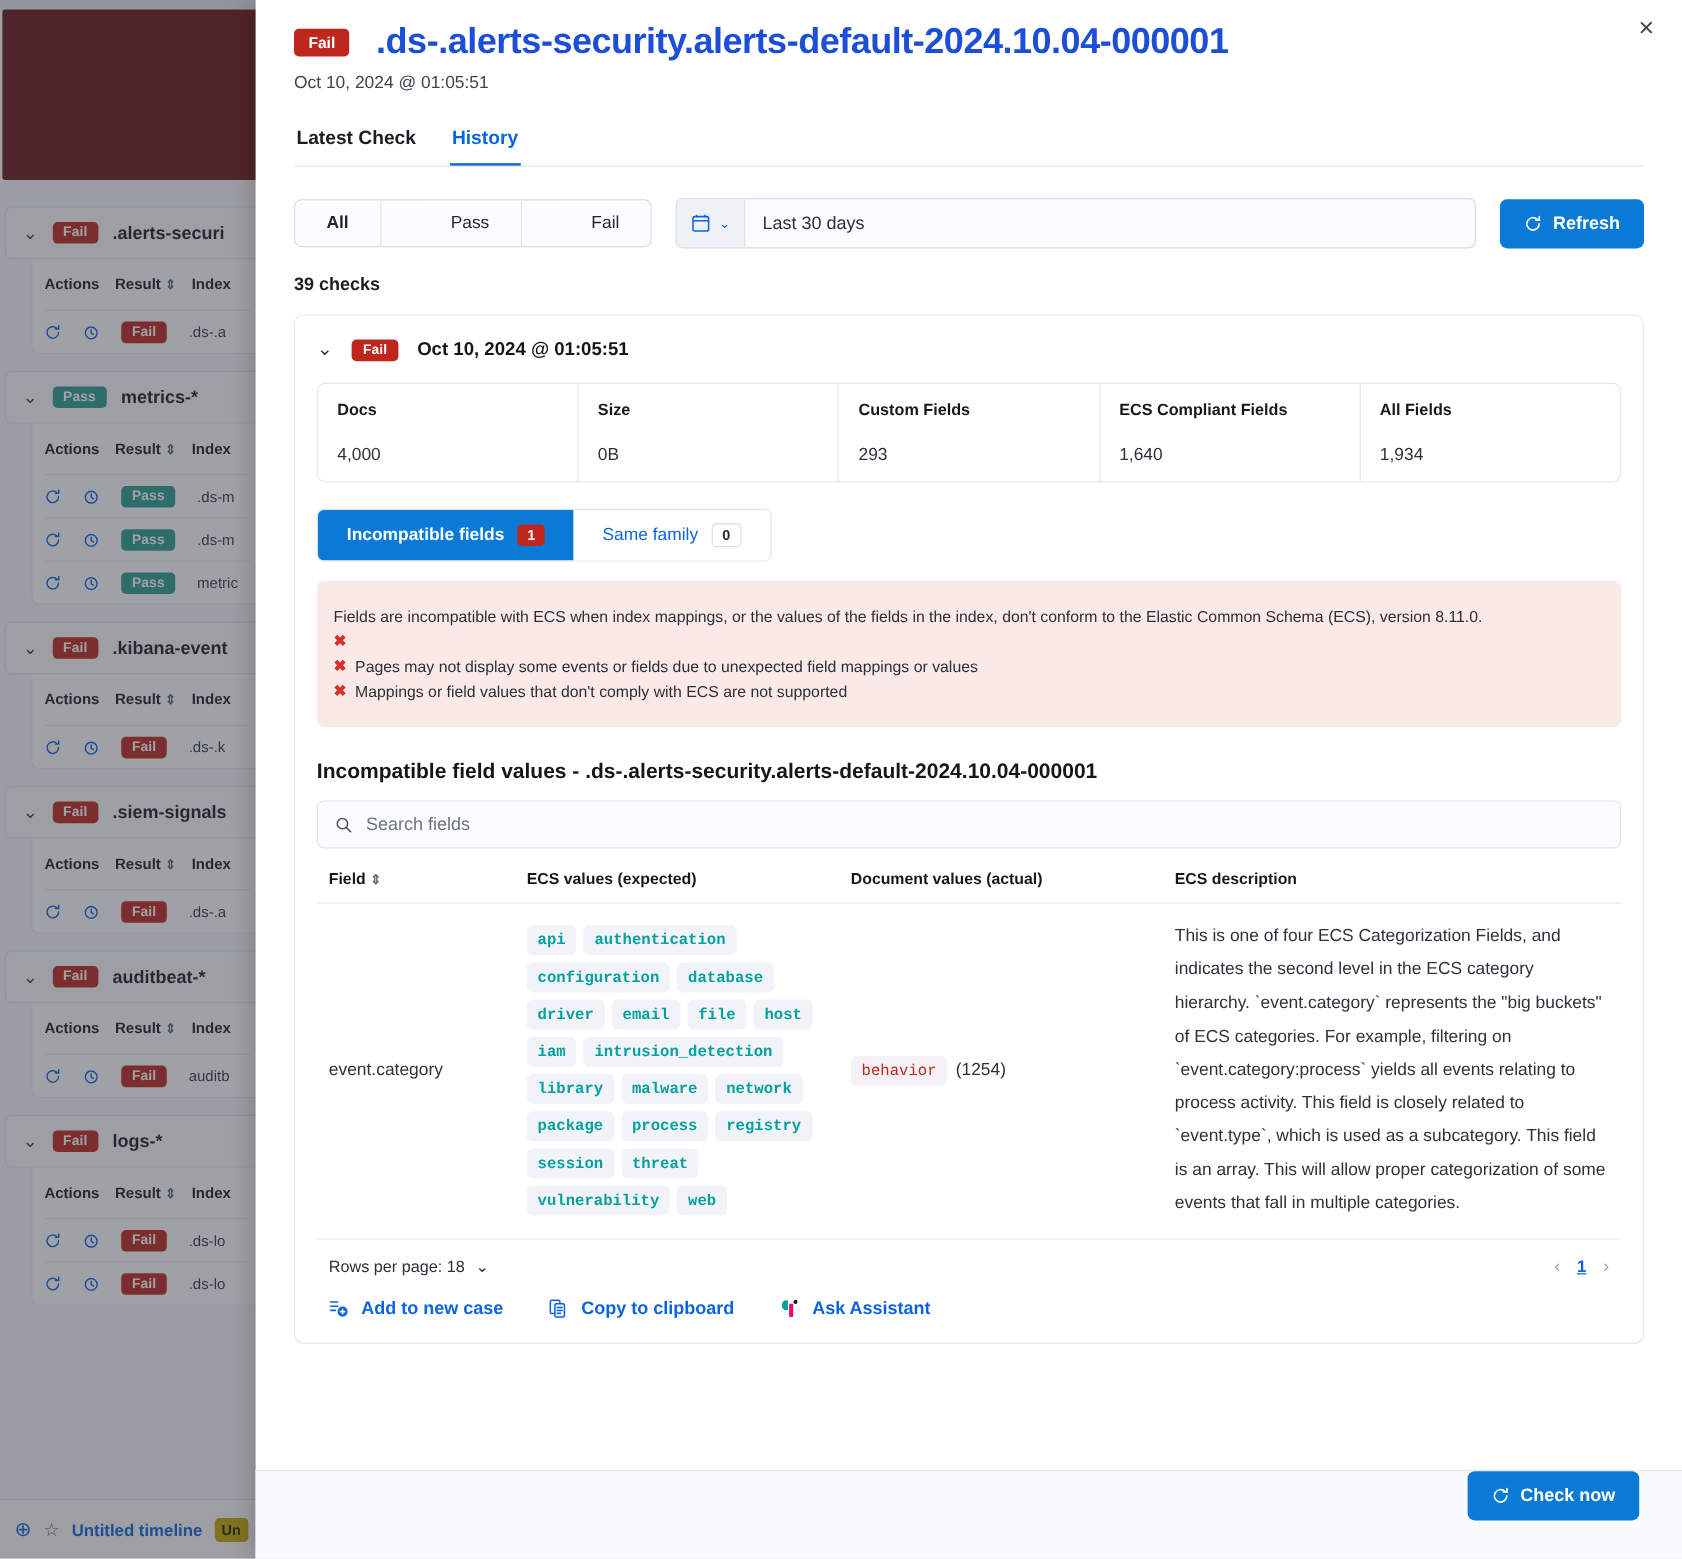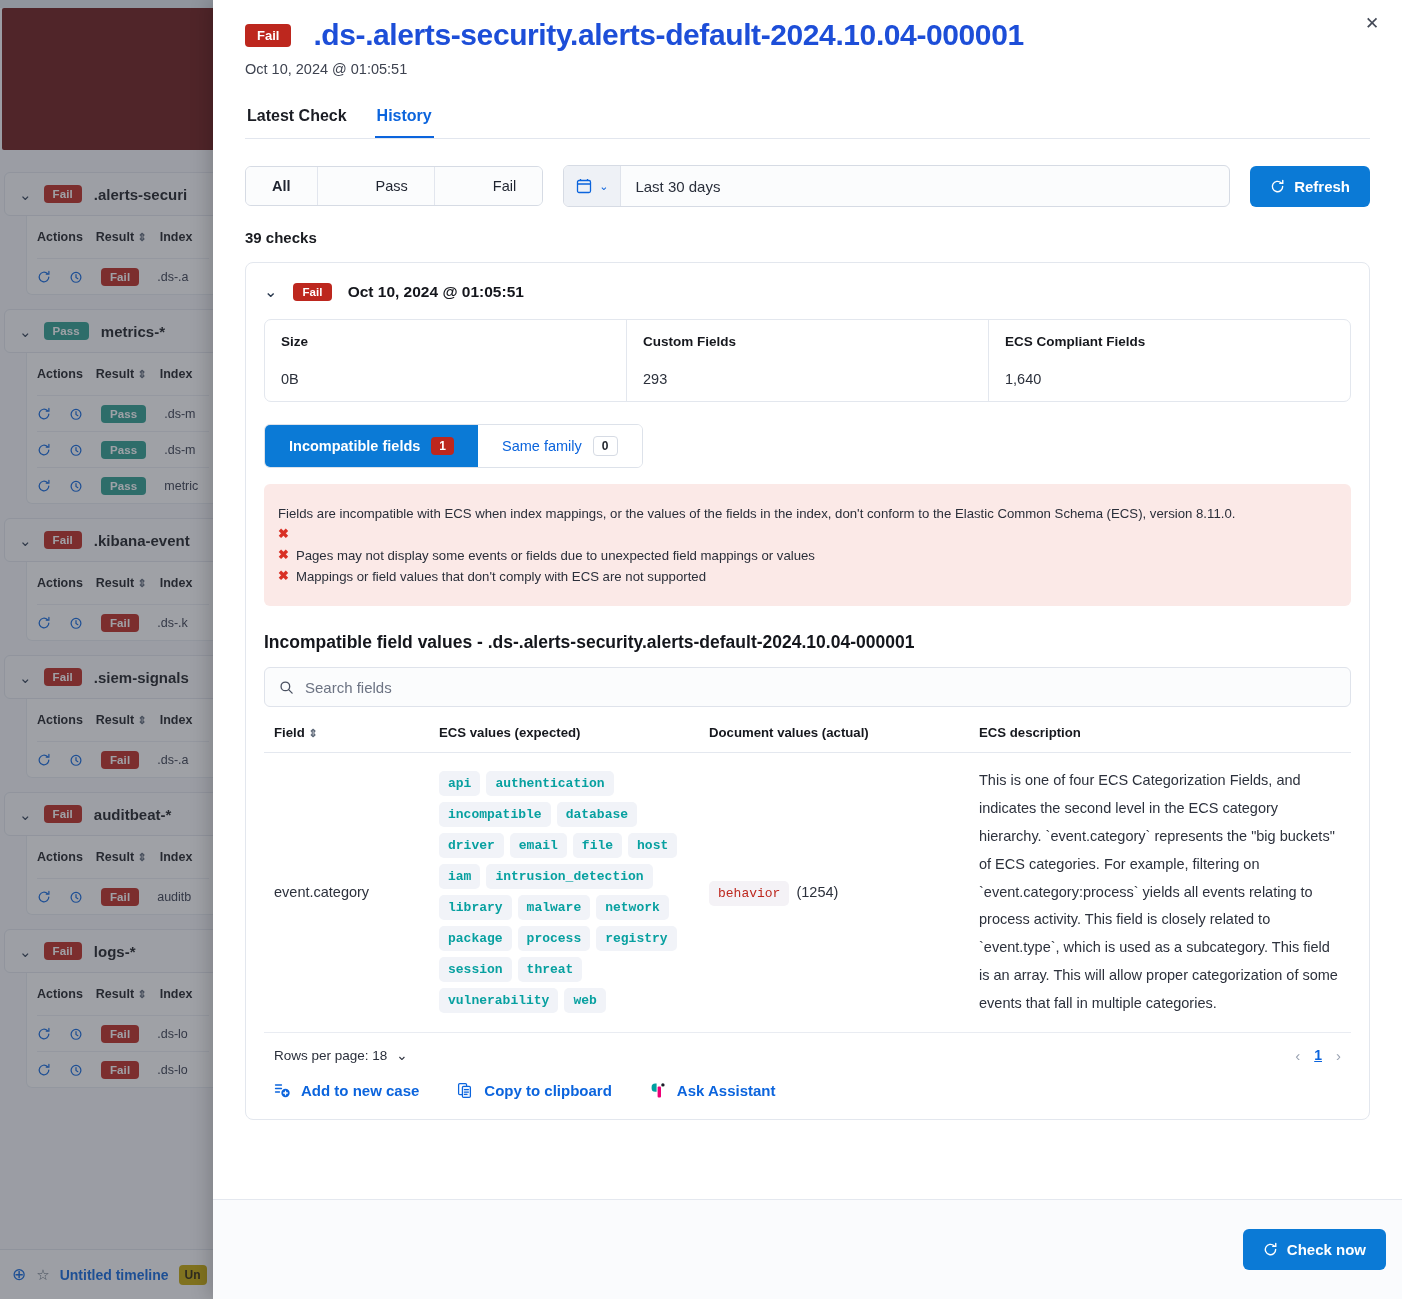--- a/index.html
+++ b/index.html
@@ -146,22 +146,22 @@
   .tfoot { display: flex; align-items: center; justify-content: space-between; padding: 14px 10px 0 10px; }
   .rpp { display: inline-flex; align-items: center; gap: 9px; font-size: 13.5px; color: #2a2f3b; cursor: pointer; }
   .pager { display: inline-flex; align-items: center; gap: 14px; }
   .pager .arrow { color: #9aa2b1; font-size: 15px; cursor: pointer; }
   .pager .pg { color: #0b64dd; font-size: 14px; font-weight: 700; text-decoration: underline; cursor: pointer; }
 
   .actions { display: flex; align-items: center; gap: 38px; padding: 18px 10px 4px 10px; }
   .action { display: inline-flex; align-items: center; gap: 10px; color: #0b64dd; font-size: 15px; font-weight: 700; cursor: pointer; }
 
   .modal-foot {
-    flex: 0 0 auto; height: 100px; border-top: 1px solid #e4e8ef; background: #fafbfd;
-    display: flex; align-items: center; justify-content: flex-end; padding: 0 16px;
+    flex: 0 0 auto; height: 74px; border-top: 1px solid #e4e8ef; background: #fafbfd;
+    display: flex; align-items: flex-start; justify-content: flex-end; padding: 0 36px;
   }
   svg { display: block; }
 </style>
 </head>
 <body>
 
 <div id="root">
 
   <div class="bg">
     <div class="bg-inner">
@@ -456,30 +456,38 @@
 
       <div class="panel">
         <div class="panel-head">
           <span class="chev">⌄</span>
           <span class="pill pill-fail">Fail</span>
           <span class="panel-ts">Oct 10, 2024 @ 01:05:51</span>
         </div>
 
         <div class="stats">
           <div class="stat">
+            <div class="stat-label">Docs</div>
+            <div class="stat-value">4,000</div>
+          </div>
+          <div class="stat">
             <div class="stat-label">Size</div>
             <div class="stat-value">0B</div>
           </div>
           <div class="stat">
             <div class="stat-label">Custom Fields</div>
             <div class="stat-value">293</div>
           </div>
           <div class="stat">
             <div class="stat-label">ECS Compliant Fields</div>
             <div class="stat-value">1,640</div>
+          </div>
+          <div class="stat">
+            <div class="stat-label">All Fields</div>
+            <div class="stat-value">1,934</div>
           </div>
         </div>
 
         <div class="ftabs">
           <div class="ftab active">
             <span>Incompatible fields</span>
             <span class="cnt">1</span>
           </div>
           <div class="ftab">
             <span>Same family</span>
@@ -528,21 +536,21 @@
               <th>ECS description</th>
             </tr>
           </thead>
           <tbody id="fields-body">
               <tr>
                 <td class="col-field">event.category</td>
      <td class="col-ecs">
                   <div class="chips">
                     <span class="chip">api</span>
                     <span class="chip">authentication</span>
-                    <span class="chip">incompatible</span>
+                    <span class="chip">configuration</span>
                     <span class="chip">database</span>
                     <span class="chip">driver</span>
                     <span class="chip">email</span>
                     <span class="chip">file</span>
                     <span class="chip">host</span>
                     <span class="chip">iam</span>
                     <span class="chip">intrusion_detection</span>
                     <span class="chip">library</span>
                     <span class="chip">malware</span>
                     <span class="chip">network</span>

